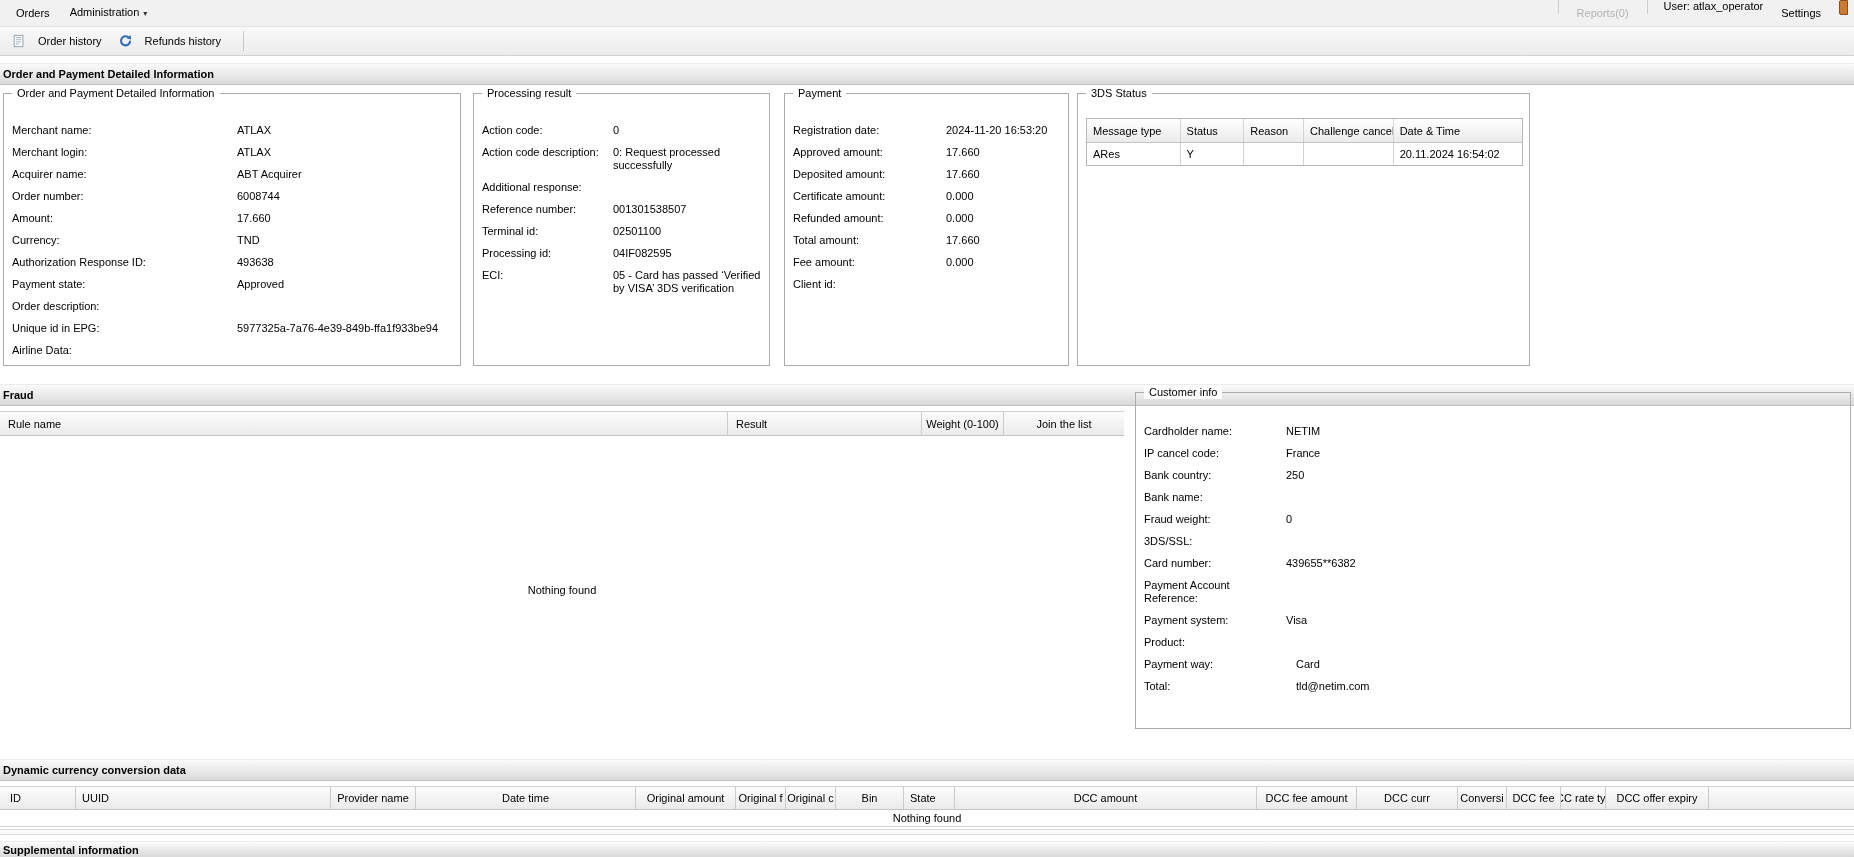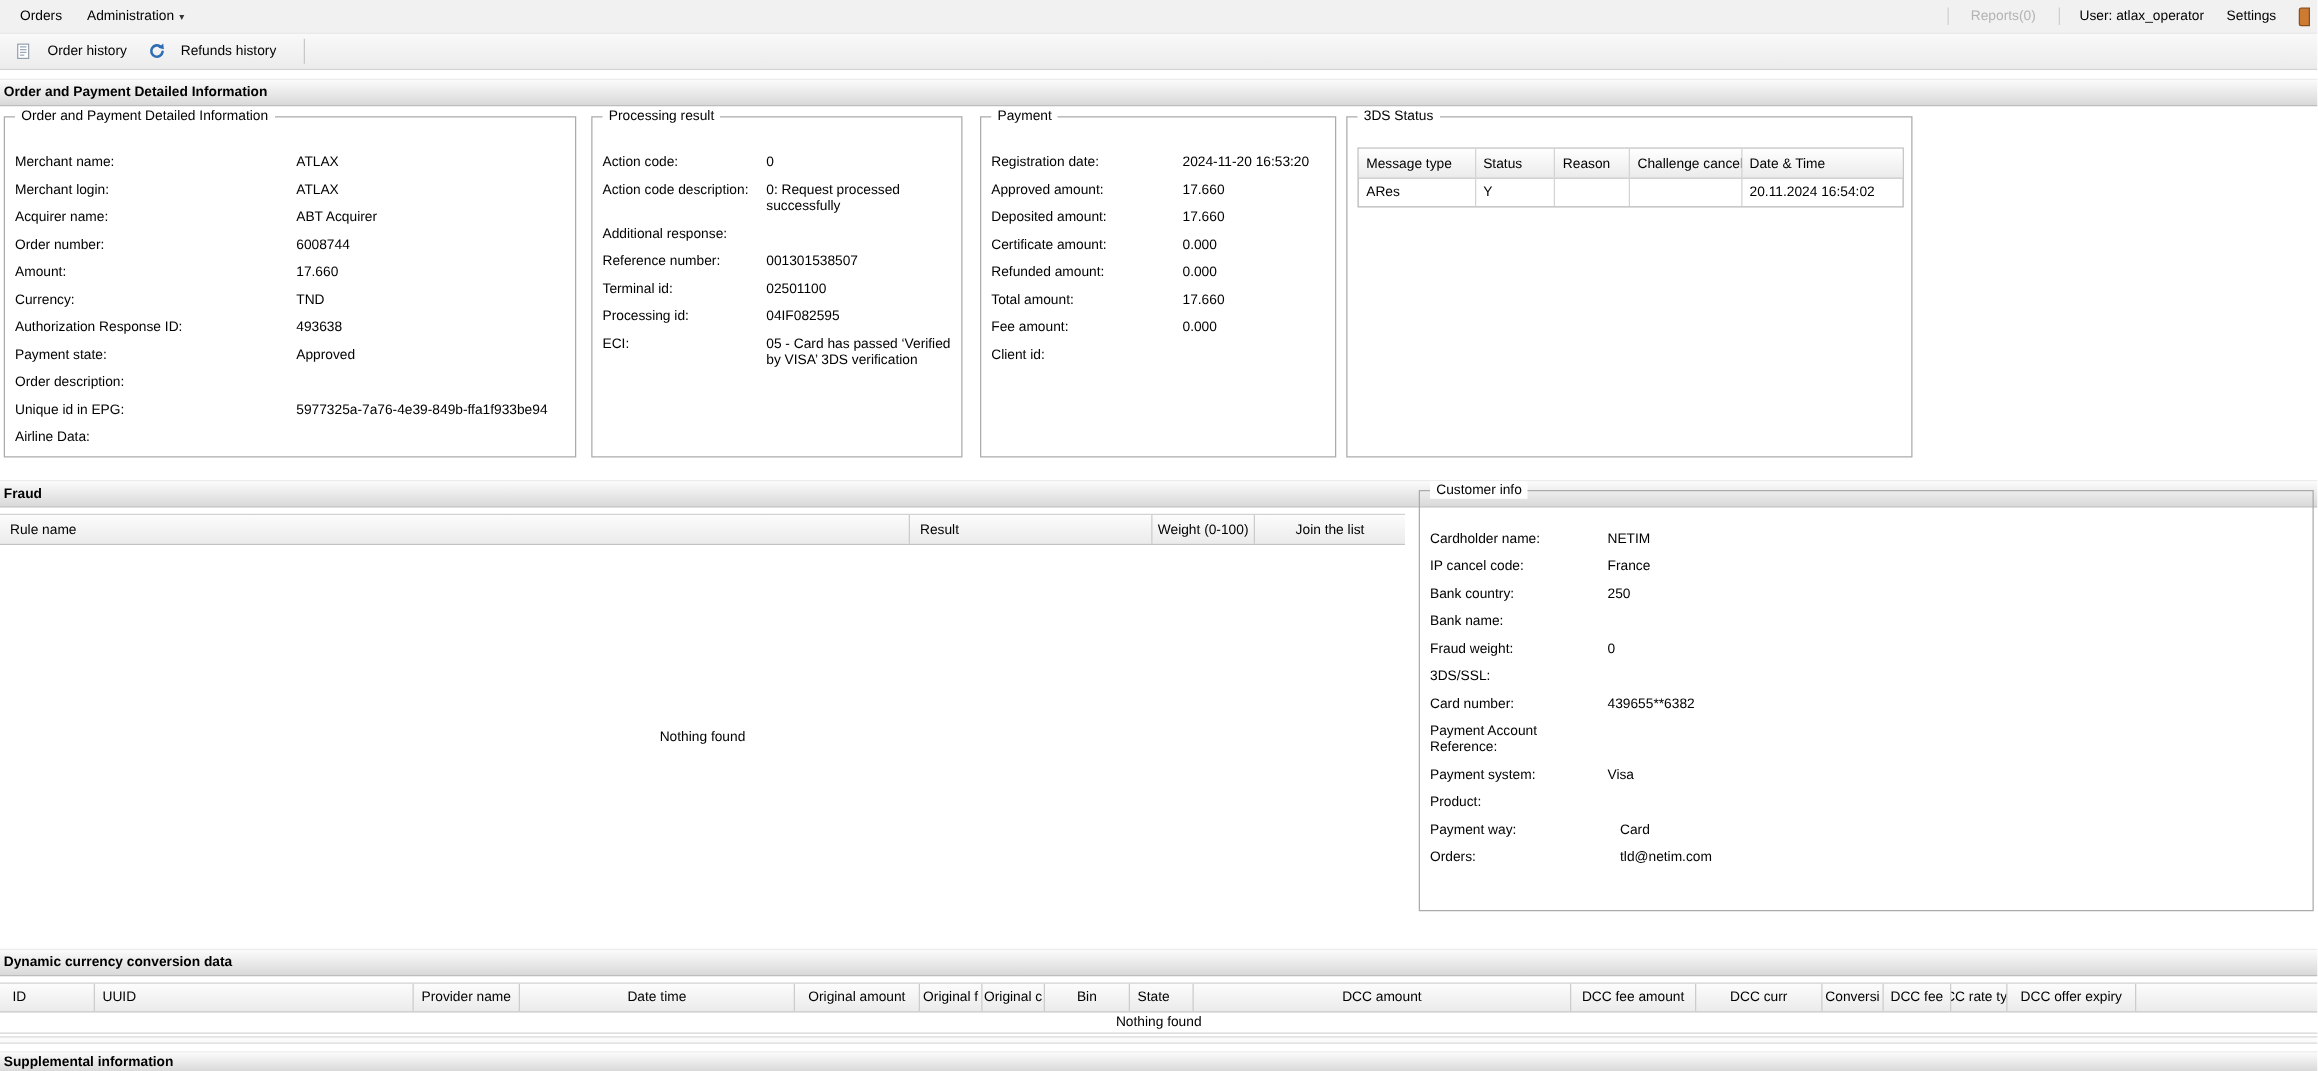--- a/index.html
+++ b/index.html
@@ -5,21 +5,21 @@
   *{box-sizing:border-box;margin:0;padding:0}
   html,body{overflow:hidden}
   body{position:relative;width:1854px;height:857px;background:#fff;color:#000;
        font-family:"Liberation Sans",sans-serif;font-size:11px}
 
   
   .menubar{position:absolute;top:0;left:0;right:0;height:26px;background:#f1f1f1;
            display:flex;align-items:center;padding:0 6px}
   .menu-item{padding:0 10px;line-height:26px;cursor:default;white-space:nowrap}
   .menu-item .caret{font-size:8px;margin-left:4px;color:#333}
-  .menubar-right{margin-left:auto;display:flex;align-items:center}
+  .menubar-right{margin-left:auto;display:flex;align-items:flex-start}
   .menu-disabled{color:#b3b3b3}
   .vsep{width:1px;height:14px;background:#cfcfcf;margin:0 8px}
   .user-label{font-weight:normal;padding:0 8px;white-space:nowrap}
   .app-icon{width:9px;height:15px;background:#cd7b32;border:1px solid #8a4f1d;
             border-radius:2px 0 0 2px;margin-left:8px}
 
   
   .toolbar{position:absolute;top:26px;left:0;right:0;height:30px;
            background:linear-gradient(#f9f9f9,#ececec);
            border-top:1px solid #e3e3e3;border-bottom:1px solid #d2d2d2;
@@ -353,21 +353,21 @@
     </div>
     <div class="frow">
       <span class="flabel">Product:</span>
       <span class="fvalue"></span>
     </div>
     <div class="frow">
       <span class="flabel">Payment way:</span>
       <span class="fvalue" style="padding-left:10px">Card</span>
     </div>
     <div class="frow">
-      <span class="flabel">Orders:</span>
+      <span class="flabel">Total:</span>
       <span class="fvalue" style="padding-left:10px">tld@netim.com</span>
     </div>
   </div>
 </div>
 
 <div class="sbar" id="bar-dcc">
   <span>Dynamic currency conversion data</span>
 </div>
 
 <div class="dcc-h">

